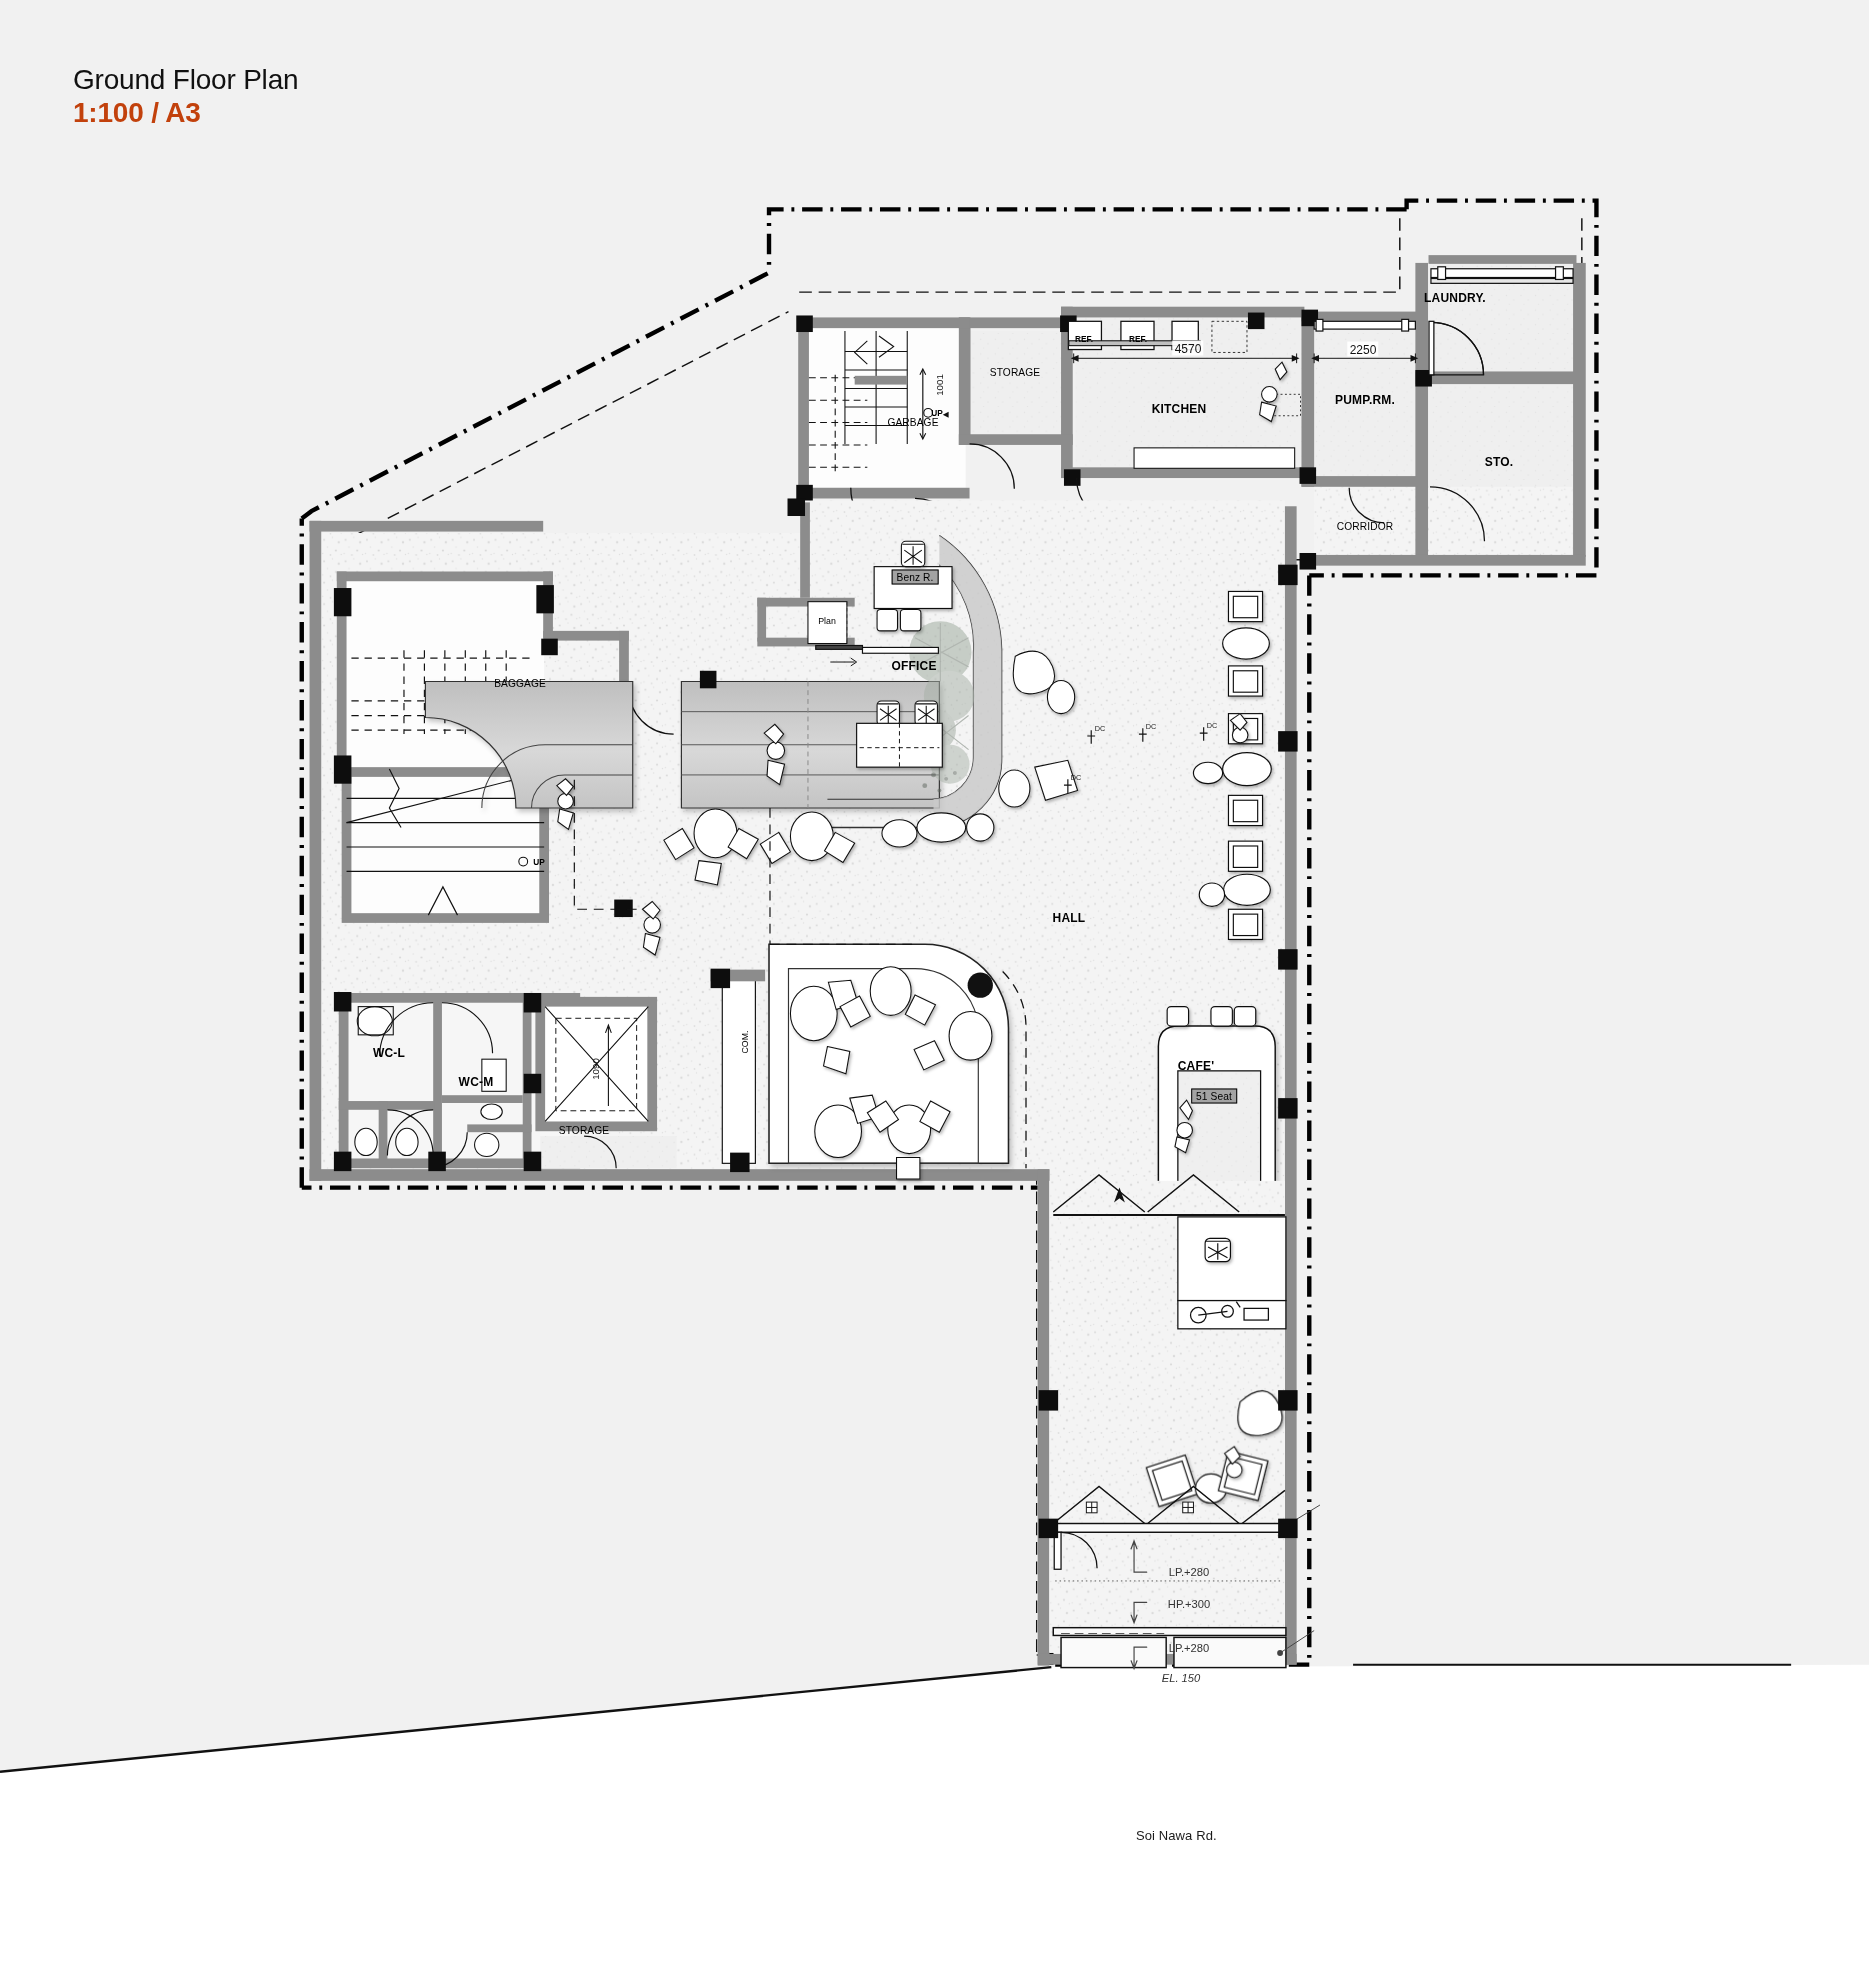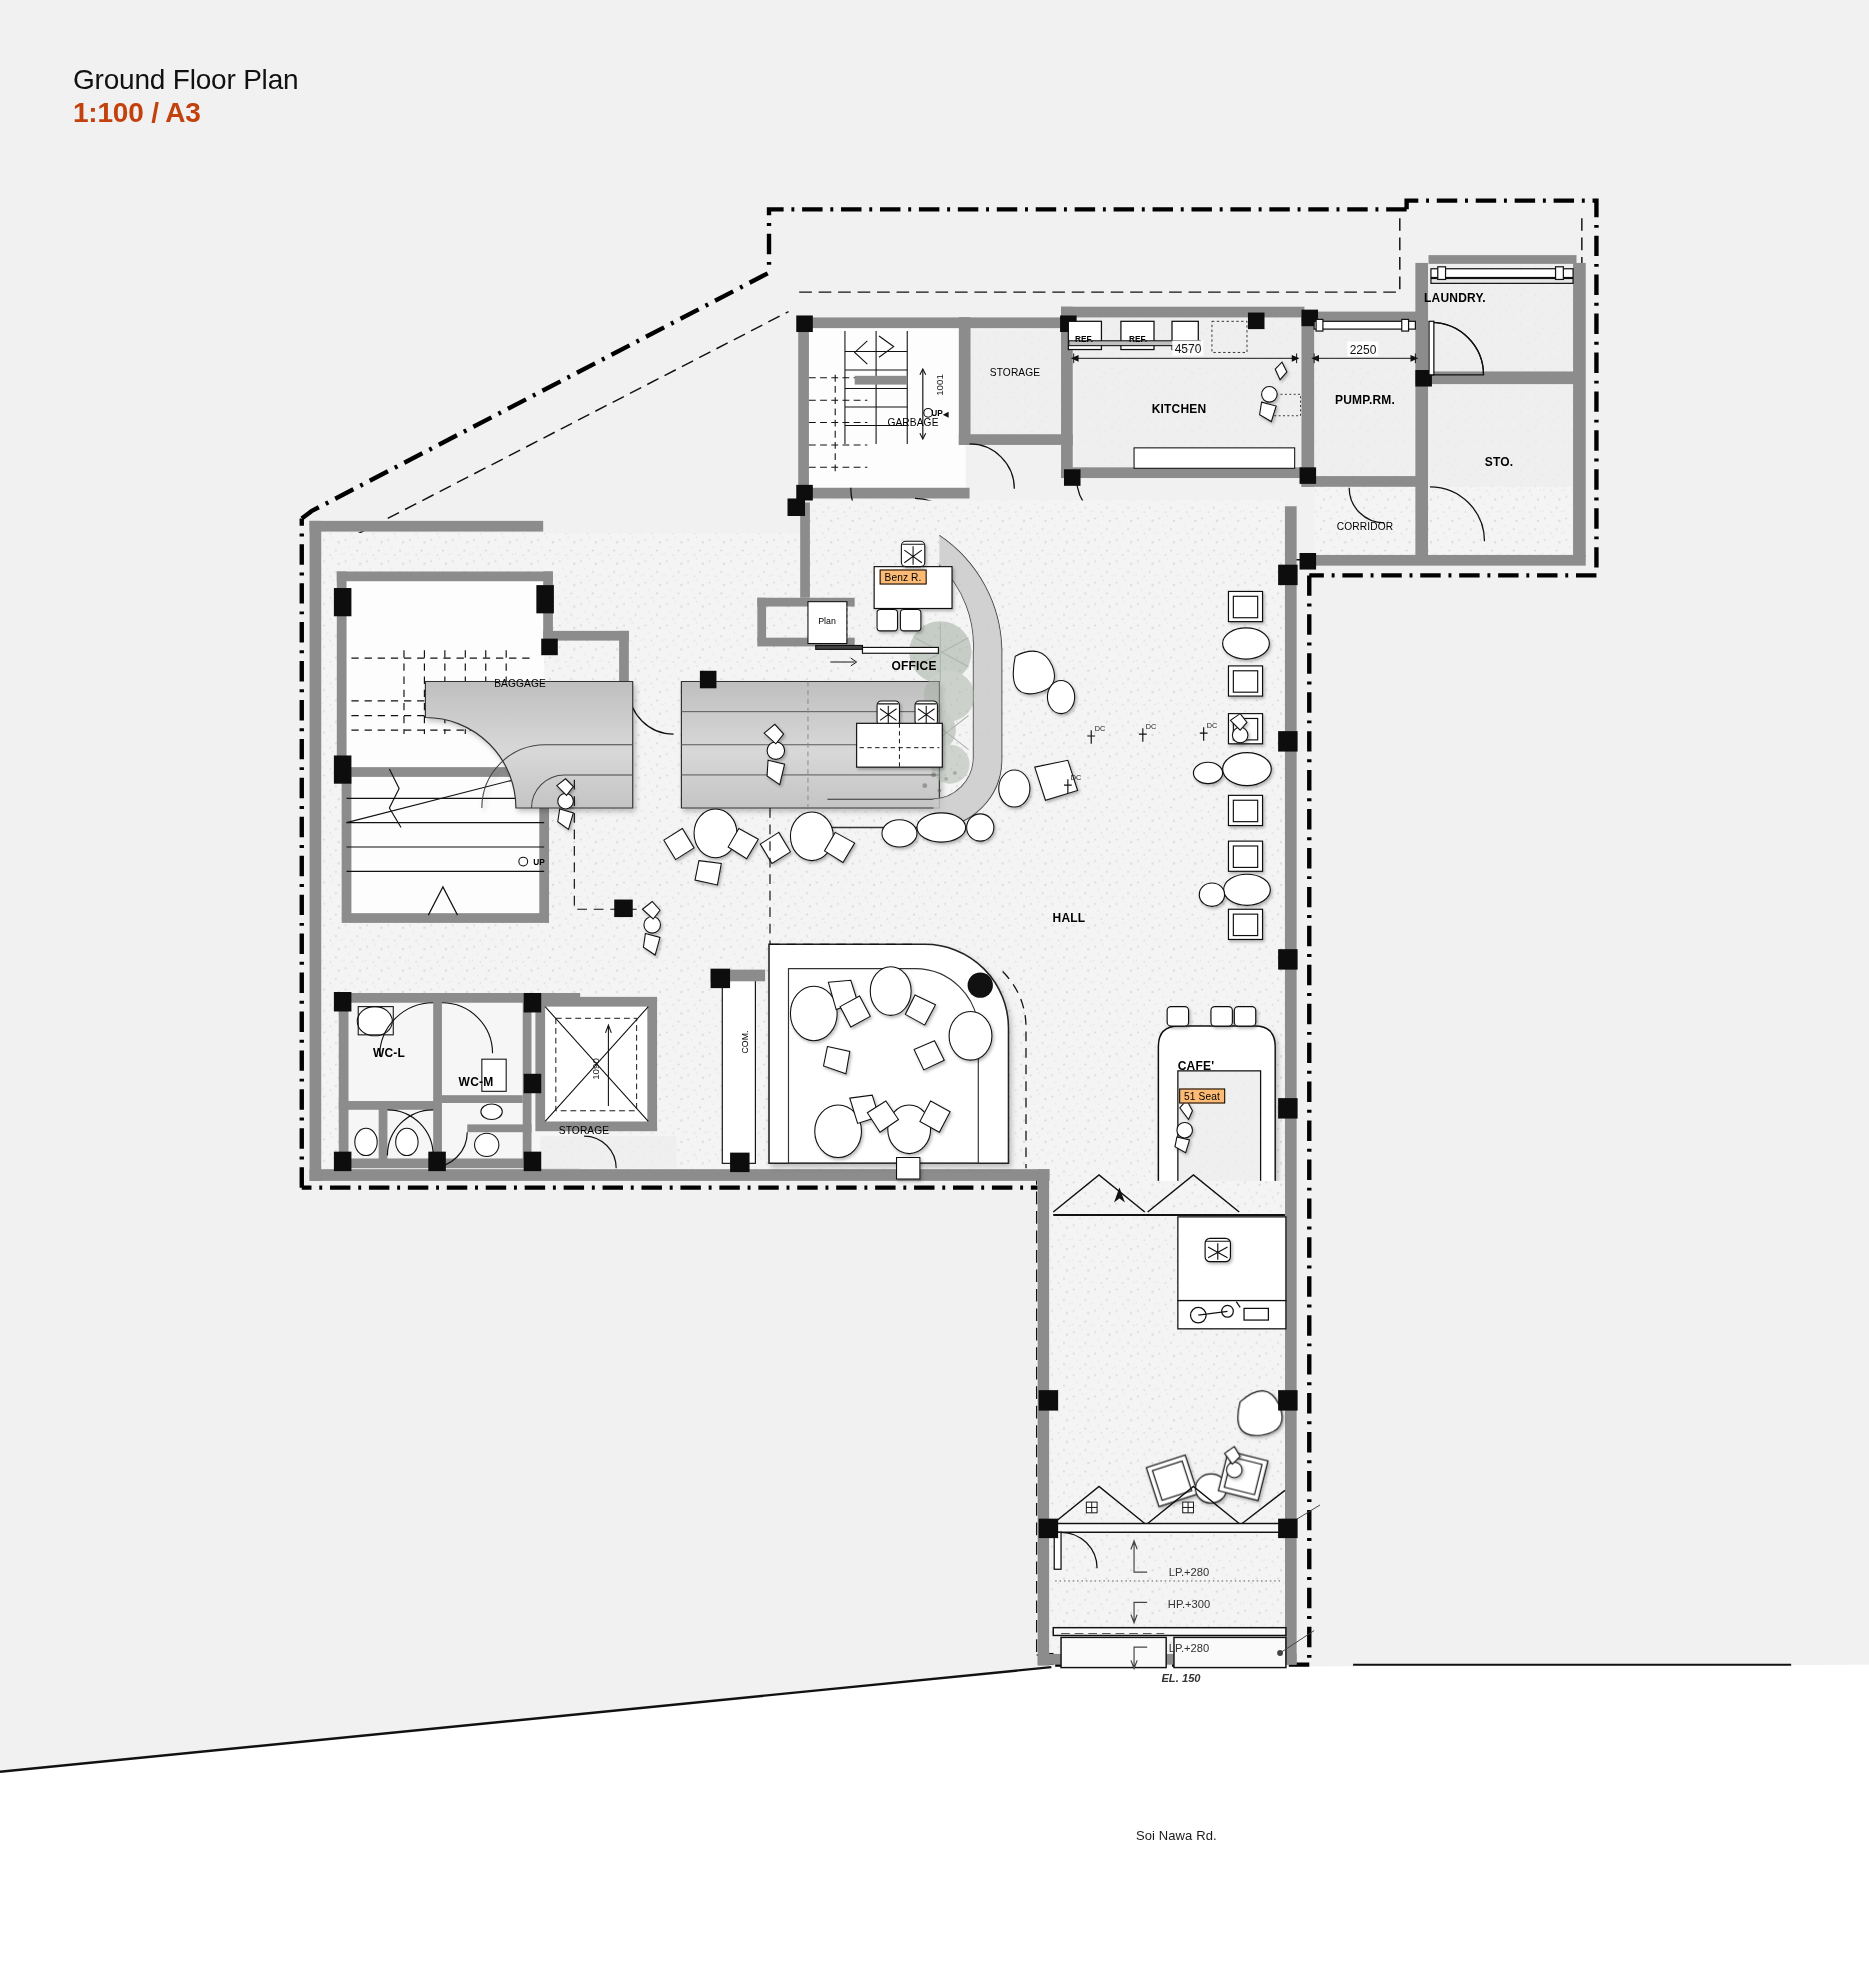--- a/index.html
+++ b/index.html
@@ -32,24 +32,24 @@
     color:#000; white-space:nowrap;
     transform: translate(-50%,-50%);
   }
   .lbl.room   { font-weight:700; font-size:12px; letter-spacing:0.2px; }
   .lbl.roomsm { font-weight:400; font-size:10.2px; letter-spacing:0.1px; }
   .lbl.micro  { font-weight:700; font-size:8.3px; }
   .lbl.plain  { font-weight:400; font-size:8.8px; }
   .lbl.dim    { font-weight:400; font-size:12px; color:#111; }
   .lbl.dimsm  { font-weight:400; font-size:9.7px; color:#111; }
   .lbl.note   { font-weight:400; font-size:11.2px; color:#333; }
-  .lbl.noteit { font-weight:700; font-size:11.2px; color:#333; font-style:italic; }
+  .lbl.noteit { font-weight:400; font-size:11.2px; color:#333; font-style:italic; }
   .lbl.dc     { font-weight:400; font-size:7.3px; color:#222; }
   .lbl.rot90  { transform: translate(-50%,-50%) rotate(-90deg); }
-  .lbl.boxed  { background:#fdba74; padding:1px 3.9px; border:0.8px solid #000; }
+  .lbl.boxed  { background:#a3a3a3; padding:1px 3.9px; border:0.8px solid #000;margin-left:12px; }
   .lbl.tag    { background:rgba(255,255,255,0.92); padding:0.5px 2.4px; }
 </style>
 </head>
 <body>
 
 <svg id="ground-plane" viewBox="0 0 3840 4078" width="1869" height="1985">
   <rect x="0" y="0" width="3840" height="4078" fill="#f1f1f1"></rect>
   <path d="M0 3640 L2160 3425 L3840 3420 L3840 4078 L0 4078 Z" fill="#ffffff"></path>
   <path d="M0 3640 L2160 3425" stroke="#111" stroke-width="5" fill="none"></path>
   <path d="M2780 3420 L3680 3420" stroke="#111" stroke-width="4" fill="none"></path>

